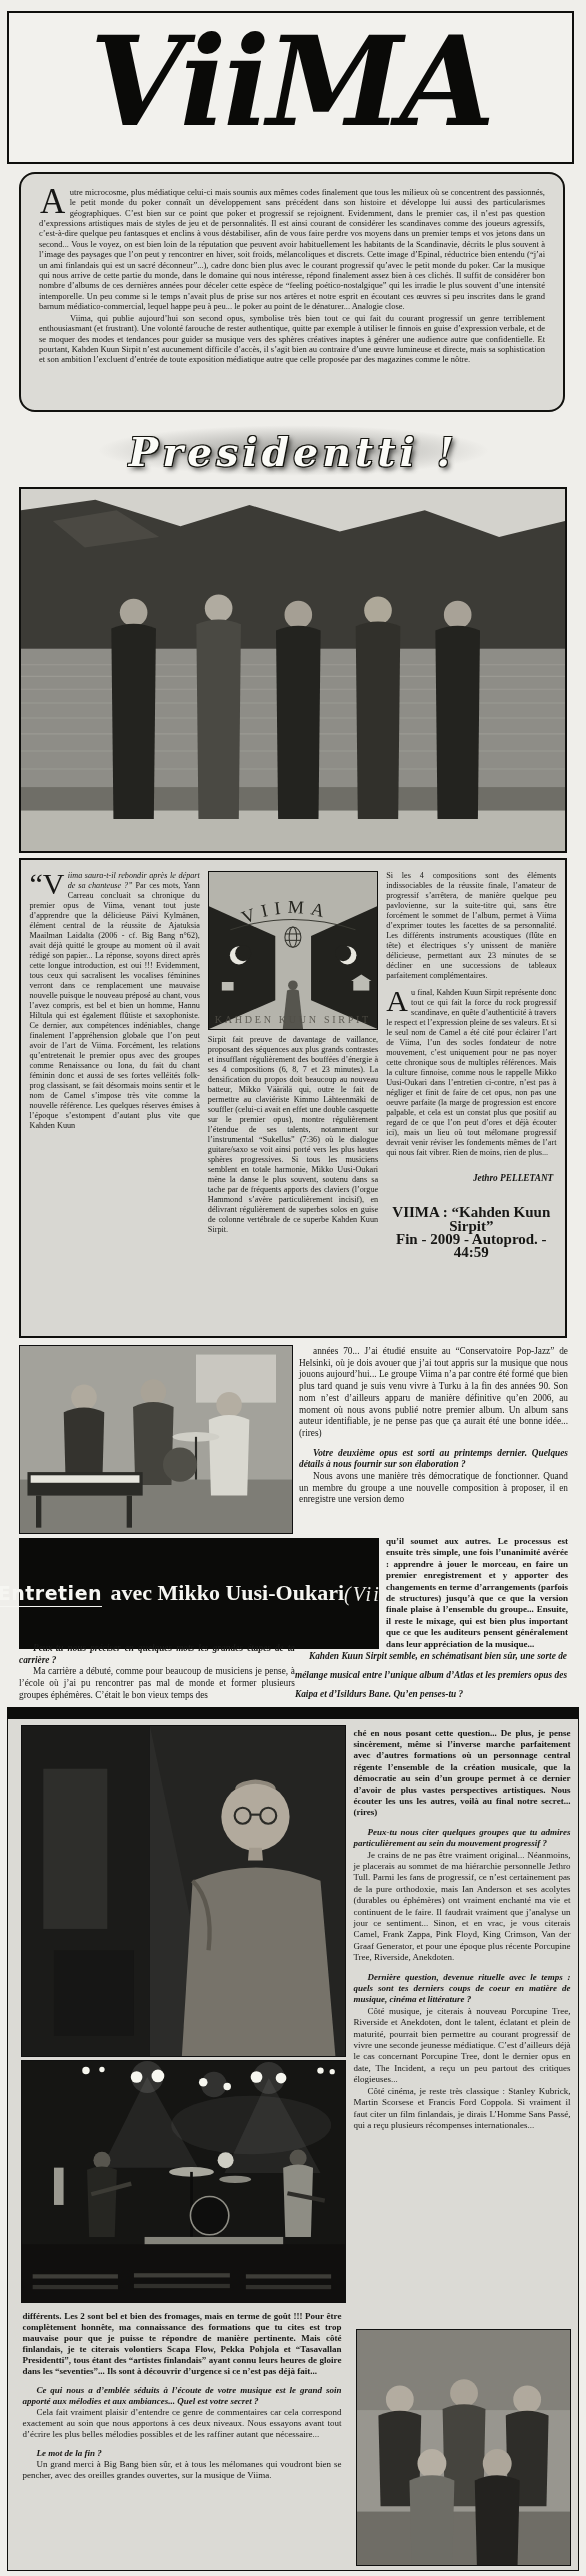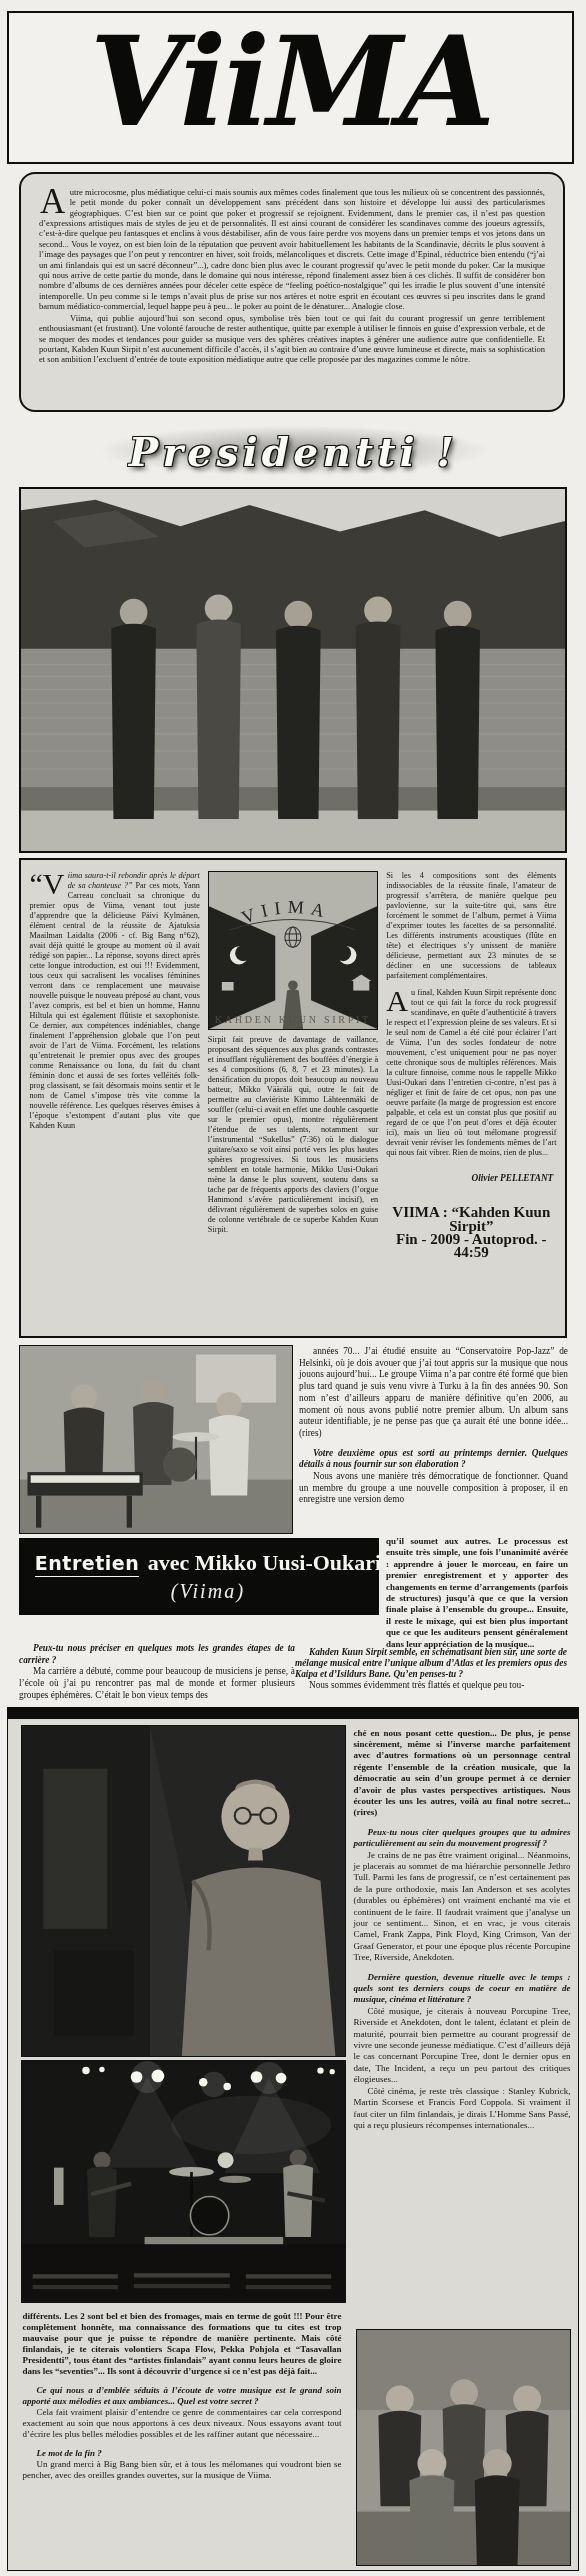--- a/index.html
+++ b/index.html
@@ -49,30 +49,30 @@
 
   
   .prose{text-align:justify;}
   .prose .q{font-weight:bold;font-style:italic;margin-top:8px;text-indent:14px;}
   .prose .a{text-indent:14px;}
   .prose .a0{text-indent:0;font-weight:bold;}
 
   #rehearsal-photo{left:19px;top:1345px;width:274px;height:189px;}
   #rowA-text{left:299px;top:1346px;width:269px;font-size:9.3px;line-height:11.7px;}
 
-  #iv-banner{left:19px;top:1538px;width:360px;height:77px;background:#0b0b09;color:#f6f6f2;
-             display:flex;flex-direction:column;align-items:center;justify-content:center;box-sizing:border-box;padding-left:18px;}
+  #iv-banner{left:19px;top:1538px;width:360px;height:111px;background:#0b0b09;color:#f6f6f2;
+             display:flex;flex-direction:row;align-items:center;justify-content:center;box-sizing:border-box;padding-left:18px;}
   #iv-banner .line1{display:flex;align-items:baseline;white-space:nowrap;}
   .banner-word{font-family:"DejaVu Sans",sans-serif;font-weight:bold;font-size:19px;letter-spacing:0.5px;
                border-bottom:1.6px solid #f6f6f2;padding-bottom:1.6px;}
   .banner-rest{font-family:"Liberation Serif",serif;font-weight:bold;font-size:22px;margin-left:8.5px;}
   .banner-sub{font-style:italic;font-size:20px;letter-spacing:2.1px;margin-top:2.7px;color:#efefeb;}
 
   #beside-banner{left:386px;top:1536px;width:182px;font-size:9px;line-height:11.4px;}
-  #q3-block{left:295px;top:1647px;width:272px;font-size:9.3px;line-height:11px;}
+  #q3-block{left:295px;top:1647px;width:272px;font-size:9.3px;line-height:19px;}
   #q3-block .q{margin-top:0;}
   #left-qa{left:19px;top:1631px;width:276px;font-size:9.3px;line-height:11.7px;}
   #left-qa .q{margin-top:12px;}
 
   #divider{left:7.4px;top:1707px;width:572px;height:12.8px;background:#0d0d0b;}
   #lower-box{left:7.4px;top:1719px;width:572px;height:852px;background:#dbdad5;
              border-left:1.6px solid #0f0f0d;border-right:1.6px solid #0f0f0d;border-bottom:1.6px solid #0f0f0d;
              box-sizing:border-box;}
   #portrait-photo{left:12.8px;top:6.4px;width:325px;height:332px;}
   #concert-photo{left:12.8px;top:341px;width:325px;height:243px;}
@@ -171,21 +171,21 @@
             <path d="M146,222 Q157,216 168,222 L176,294 L138,294 Z" fill="#56554e"></path>
           </g>
           <text x="157" y="283" text-anchor="middle" font-size="19" font-family="Liberation Serif, serif" letter-spacing="5" fill="#514f47" opacity="0.85">KAHDEN KUUN SIRPIT</text>
         </svg>
       </div>
       <p>Sirpit fait preuve de davantage de vaillance, proposant des séquences aux plus grands contrastes et insufflant régulièrement des bouffées d’énergie à ses 4 compositions (6, 8, 7 et 23 minutes). La densification du propos doit beaucoup au nouveau batteur, Mikko Väärälä qui, outre le fait de permettre au claviériste Kimmo Lähteenmäki de souffler (celui-ci avait en effet une double casquette sur le premier opus), montre régulièrement l’étendue de ses talents, notamment sur l’instrumental “Sukellus” (7:36) où le dialogue guitare/saxo se voit ainsi porté vers les plus hautes sphères progressives. Si tous les musiciens semblent en totale harmonie, Mikko Uusi-Oukari mène la danse le plus souvent, soutenu dans sa tache par de fréquents apports des claviers (l’orgue Hammond s’avère particulièrement incisif), en délivrant régulièrement de superbes solos en guise de colonne vertébrale de ce superbe Kahden Kuun Sirpit.</p>
     </div>
     <div class="rcol">
       <p>Si les 4 compositions sont des éléments indissociables de la réussite finale, l’amateur de progressif s’arrêtera, de manière quelque peu pavlovienne, sur la suite-titre qui, sans être forcément le sommet de l’album, permet à Viima d’exprimer toutes les facettes de sa personnalité. Les différents instruments acoustiques (flûte en tête) et électriques s’y unissent de manière délicieuse, permettant aux 23 minutes de se décliner en une successions de tableaux parfaitement complémentaires.</p>
       <p style="margin-top:7.4px;"><span class="dropcap2">A</span><span>u final, Kahden Kuun Sirpit représente donc tout ce qui fait la force du rock progressif scandinave, en quête d’authenticité à travers le respect et l’expression pleine de ses valeurs. Et si le seul nom de Camel a été cité pour éclairer l’art de Viima, l’un des socles fondateur de notre mouvement, c’est uniquement pour ne pas noyer cette chronique sous de multiples références. Mais la culture finnoise, comme nous le rappelle Mikko Uusi-Oukari dans l’entretien ci-contre, n’est pas à négliger et finit de faire de cet opus, non pas une oeuvre parfaite (la marge de progression est encore palpable, et cela est un constat plus que positif au regard de ce que l’on peut d’ores et déjà écouter ici), mais un lieu où tout mélomane progressif devrait venir réviser les fondements mêmes de l’art qui nous fait vibrer. Rien de moins, rien de plus...</span></p>
-      <p class="sig">Olivier PELLETANT</p>
+      <p class="sig">Jethro PELLETANT</p>
       <div class="album-info">
         <div>VIIMA : “Kahden Kuun Sirpit”</div>
         <div>Fin - 2009 - Autoprod. - 44:59</div>
       </div>
     </div>
   </div>
 
   <div id="rehearsal-photo" class="abs photo3">
     <svg viewBox="0 0 510 350" preserveAspectRatio="none">
       <rect width="510" height="350" fill="#a3a29b"></rect>

